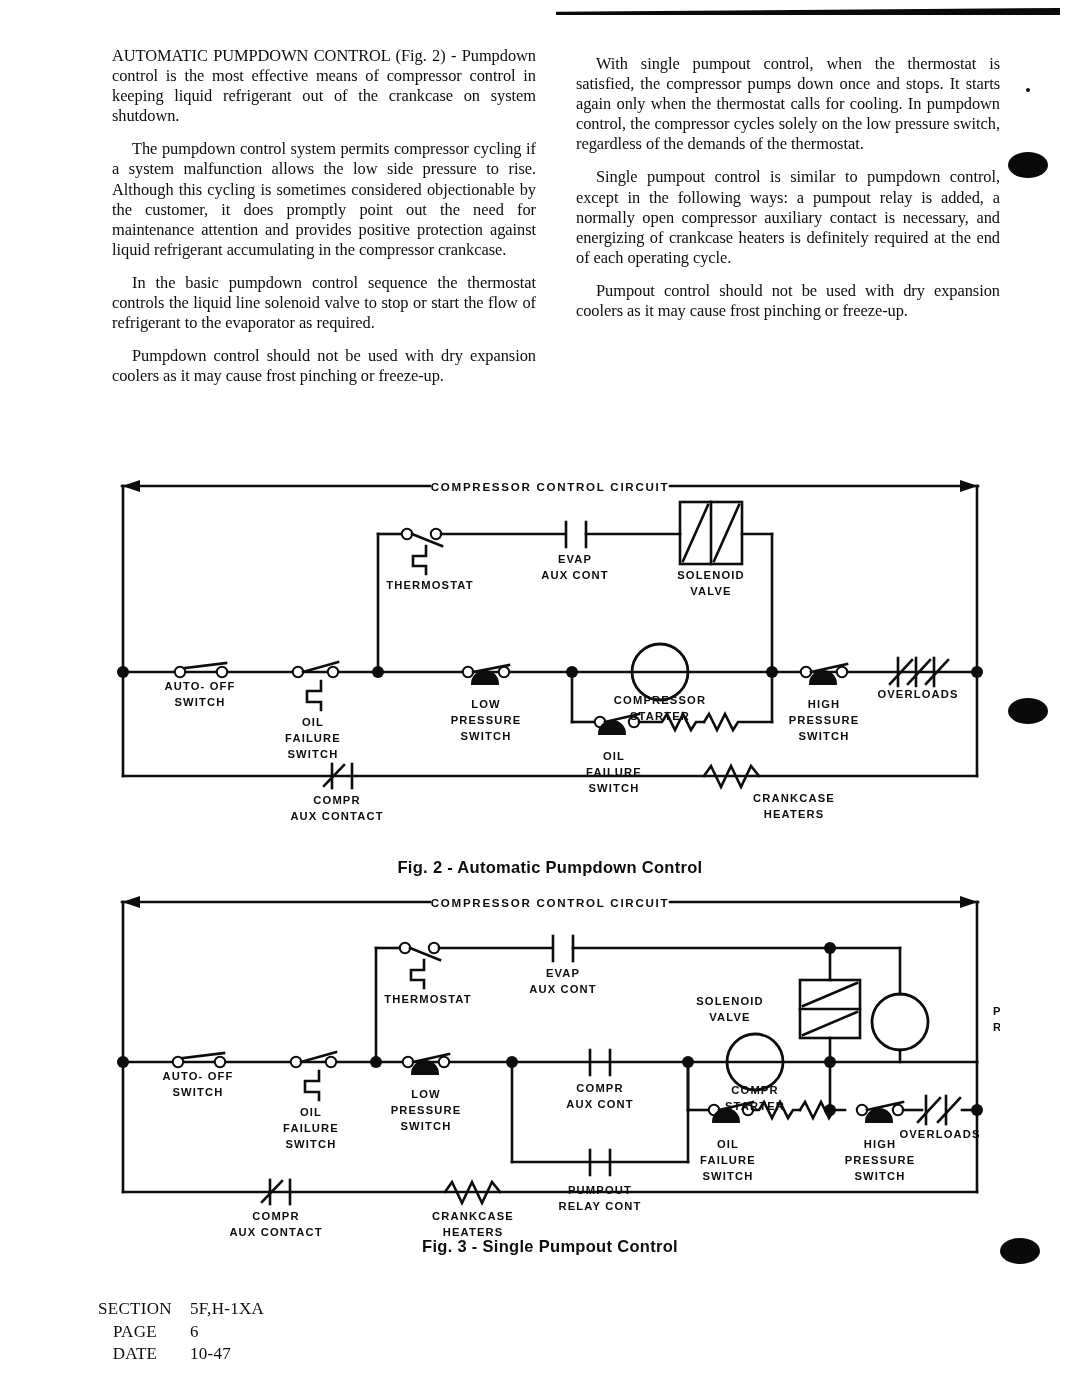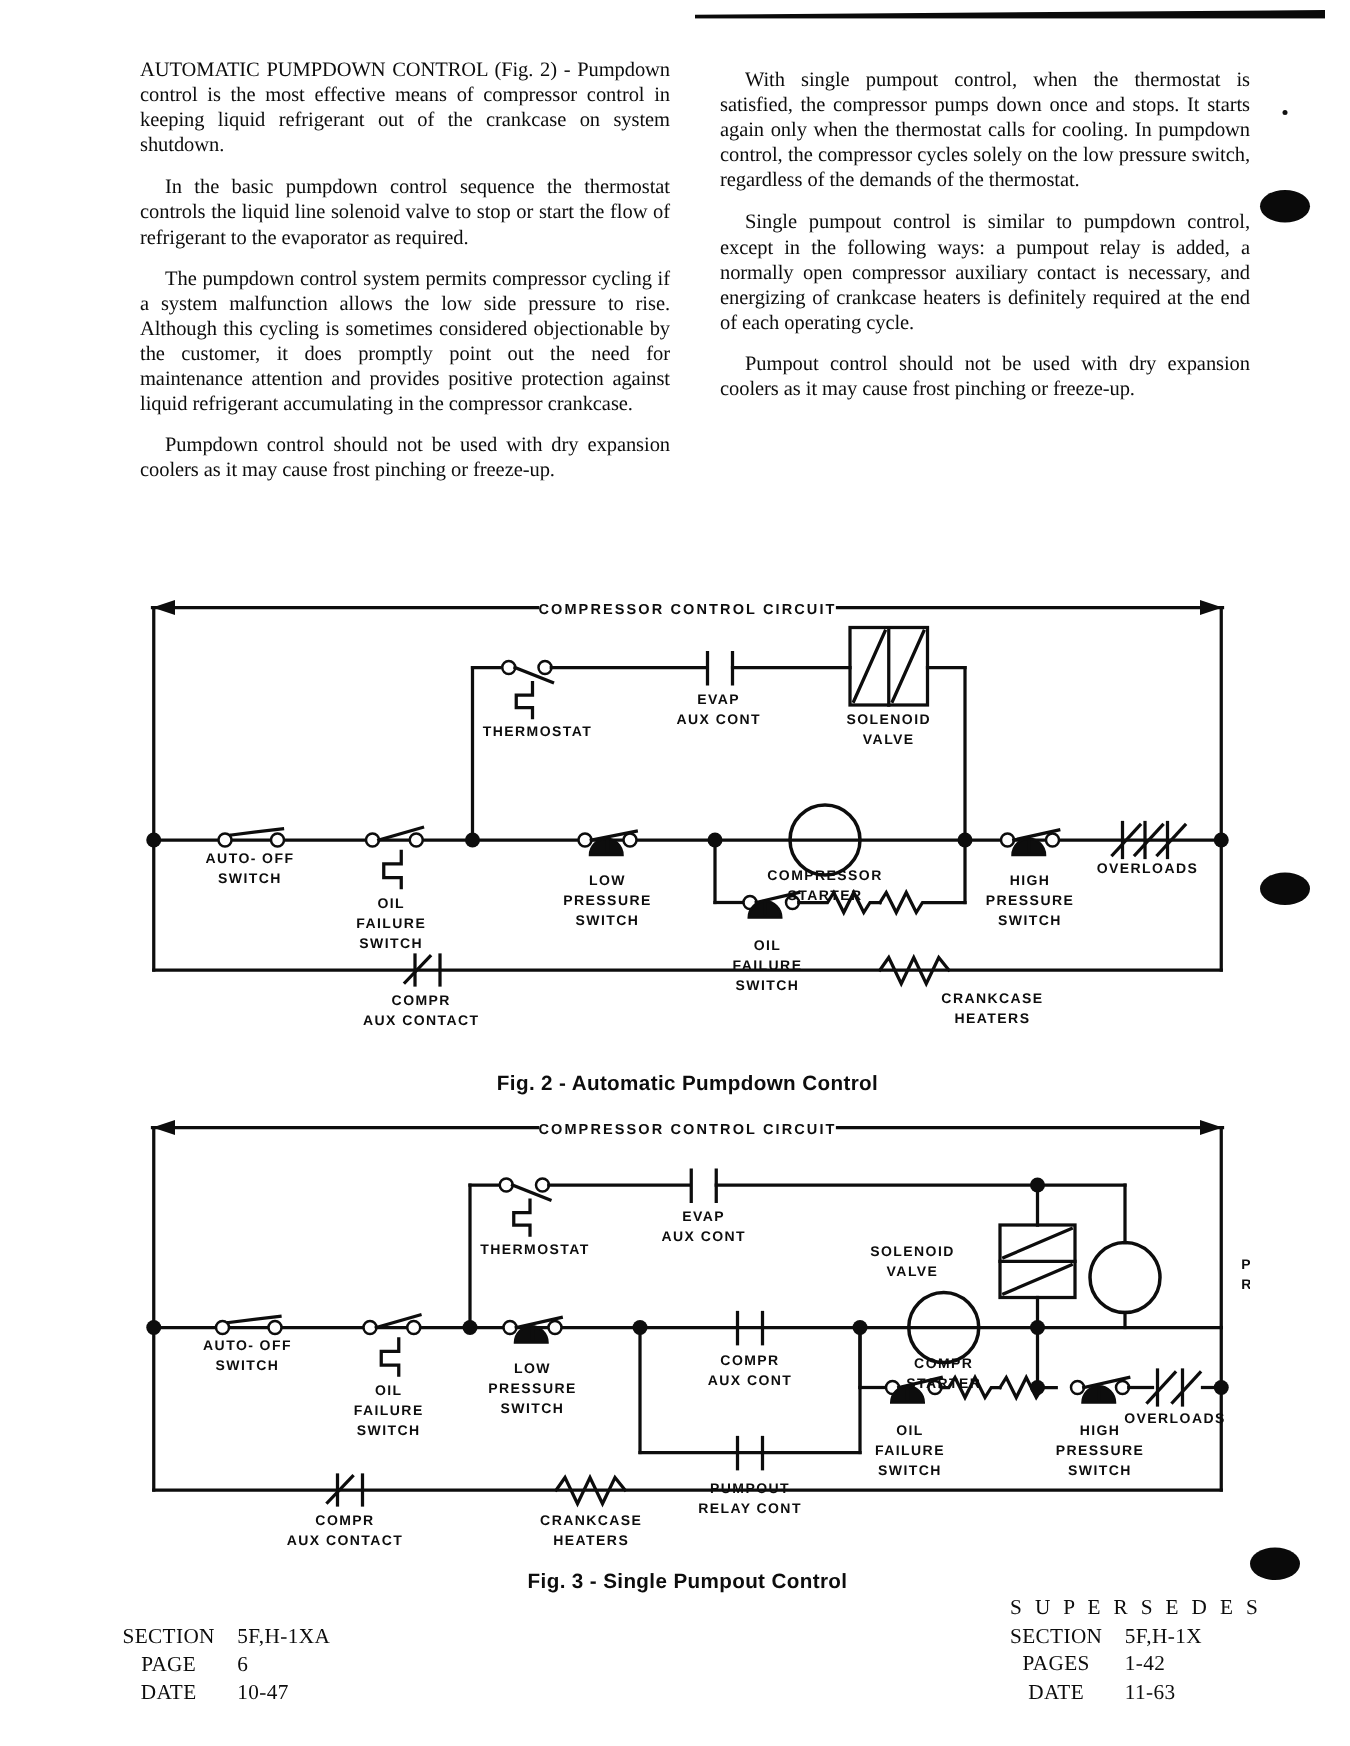--- a/index.html
+++ b/index.html
@@ -72,22 +72,22 @@
 
   <div class="topbar"></div>
 
   <div class="hole" style="left:1008px;top:152px;width:40px;height:26px;"></div>
   <div class="hole" style="left:1008px;top:698px;width:40px;height:26px;"></div>
   <div class="hole" style="left:1000px;top:1238px;width:40px;height:26px;"></div>
   <div class="speck" style="left:1026px;top:88px;width:4px;height:4px;"></div>
 
   <div class="col left">
     <p class="head">AUTOMATIC PUMPDOWN CONTROL (Fig. 2) - Pumpdown control is the most effective means of compressor control in keeping liquid refrigerant out of the crankcase on system shutdown.</p>
+    <p>The pumpdown control system permits compressor cycling if a system malfunction allows the low side pressure to rise. Although this cycling is sometimes considered objectionable by the customer, it does promptly point out the need for maintenance attention and provides positive protection against liquid refrigerant accumulating in the compressor crankcase.</p>
     <p>In the basic pumpdown control sequence the thermostat controls the liquid line solenoid valve to stop or start the flow of refrigerant to the evaporator as required.</p>
-    <p>The pumpdown control system permits compressor cycling if a system malfunction allows the low side pressure to rise. Although this cycling is sometimes considered objectionable by the customer, it does promptly point out the need for maintenance attention and provides positive protection against liquid refrigerant accumulating in the compressor crankcase.</p>
     <p>Pumpdown control should not be used with dry expansion coolers as it may cause frost pinching or freeze-up.</p>
   </div>
 
   <div class="col right">
     <p>With single pumpout control, when the thermostat is satisfied, the compressor pumps down once and stops. It starts again only when the thermostat calls for cooling. In pumpdown control, the compressor cycles solely on the low pressure switch, regardless of the demands of the thermostat.</p>
     <p>Single pumpout control is similar to pumpdown control, except in the following ways: a pumpout relay is added, a normally open compressor auxiliary contact is necessary, and energizing of crankcase heaters is definitely required at the end of each operating cycle.</p>
     <p>Pumpout control should not be used with dry expansion coolers as it may cause frost pinching or freeze-up.</p>
   </div>
 
   <div class="figwrap" style="left:100px;top:476px;width:900px;height:400px;">
@@ -389,21 +389,21 @@
 
       <text class="lbl" x="840" y="246">OVERLOADS</text>
 
       <text class="lbl" x="176" y="328">COMPR</text>
       <text class="lbl" x="176" y="344">AUX CONTACT</text>
 
       <text class="lbl" x="373" y="328">CRANKCASE</text>
       <text class="lbl" x="373" y="344">HEATERS</text>
     </svg>
 
-    <div class="figcap" style="top:364px;left:0;">Fig. 3 - Single Pumpout Control</div>
+    <div class="figcap" style="top:345px;left:0;">Fig. 3 - Single Pumpout Control</div>
   </div>
 
   <div class="foot" style="left:98px;top:1298px;">
     <table>
       <tbody>
           <tr>
         <td class="k">SECTION</td>
         <td class="v">5F,H-1XA</td>
       </tr>
       <tr>
@@ -411,33 +411,14 @@
         <td class="v">6</td>
       </tr>
       <tr>
         <td class="k">DATE</td>
         <td class="v">10-47</td>
       </tr>
     </tbody>
       </table>
   </div>
 
-  <div class="foot" style="left:808px;top:1275px;">
-    <div class="supheader">S U P E R S E D E S</div>
-    <table>
-      <tbody>
-          <tr>
-        <td class="k">SECTION</td>
-        <td class="v">5F,H-1X</td>
-      </tr>
-      <tr>
-        <td class="k">PAGES</td>
-        <td class="v">1-42</td>
-      </tr>
-      <tr>
-        <td class="k">DATE</td>
-        <td class="v">11-63</td>
-      </tr>
-    </tbody>
-      </table>
-  </div>
 
 </div>
 
 </body></html>

